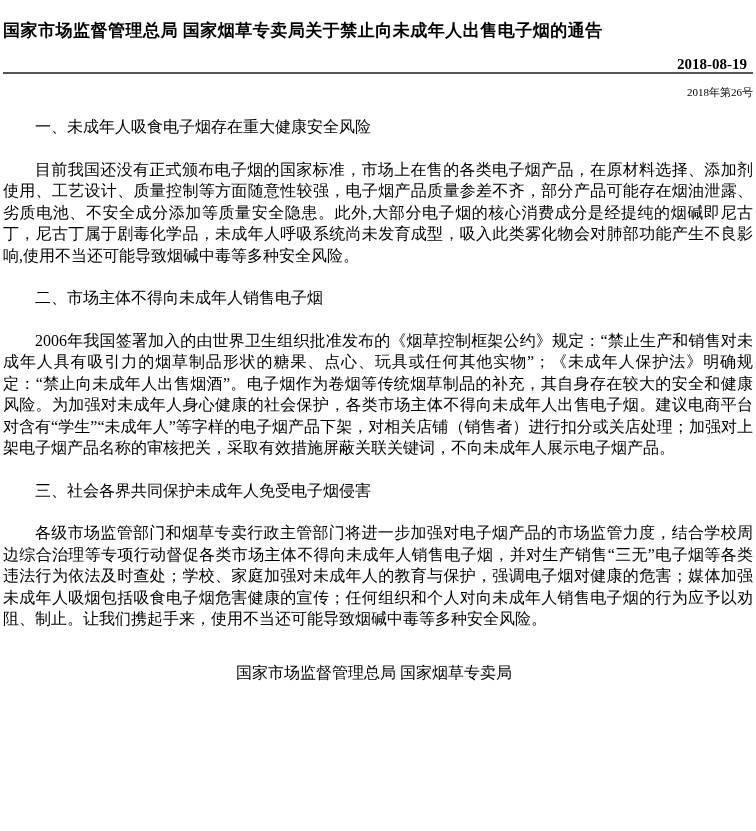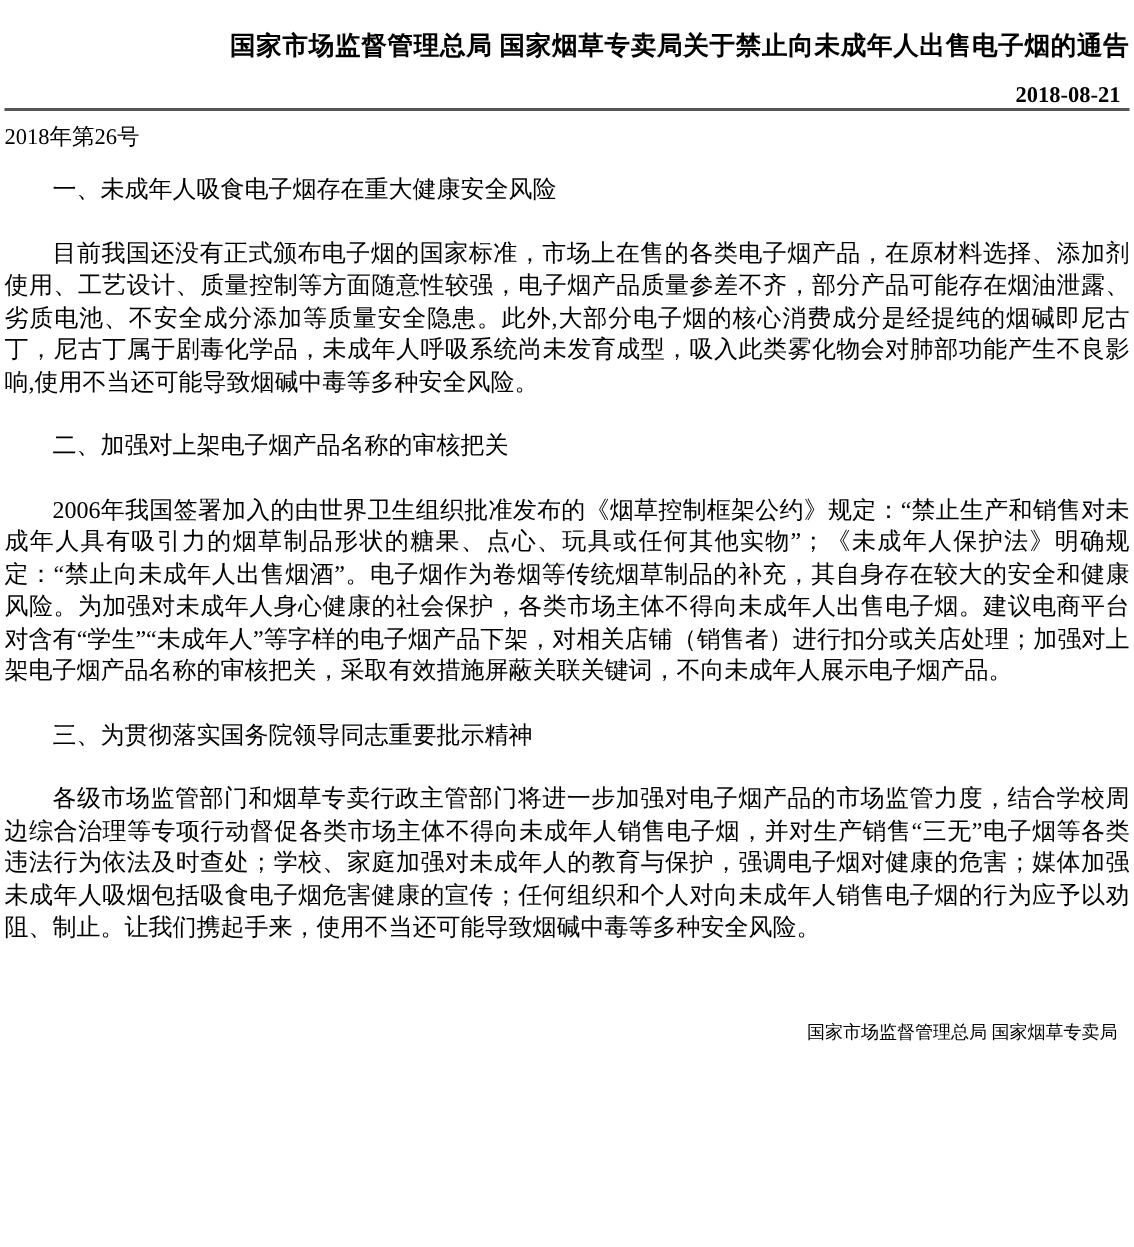--- a/index.html
+++ b/index.html
@@ -14,41 +14,41 @@
     padding: 20px 3px 10px 3px;
     background: #ffffff;
     color: #000000;
     font-family: "Liberation Serif", "DejaVu Serif", serif;
   }
   .doc-title {
     margin: 0;
     font-size: 17px;
     line-height: 22px;
     font-weight: bold;
-    text-align: right;
+    text-align: left;
     letter-spacing: 0.5px;
   }
   .date-row {
     margin-top: 14px;
     font-size: 15px;
     line-height: 16px;
     font-weight: bold;
     text-align: right;
     padding-right: 6px;
   }
   .header-divider {
     border: none;
     border-top: 2px solid #555555;
     margin: 0;
   }
   .doc-number {
     margin-top: 10px;
-    font-size: 15px;
+    font-size: 11px;
     line-height: 16px;
-    text-align: left;
+    text-align: right;
     font-weight: normal;
   }
   .content {
     margin-top: 16px;
     font-size: 16px;
     line-height: 21.5px;
   }
   .body-para {
     margin: 0 0 21px 0;
     text-indent: 2em;
@@ -59,52 +59,52 @@
     text-indent: 2em;
     font-weight: normal;
     font-size: 16px;
     line-height: 21.5px;
   }
   .closing-para {
     margin: 0;
     text-indent: 2em;
   }
   .signature-block {
-    margin-top: 48px;
-    text-align: right;
+    margin-top: 32px;
+    text-align: center;
     padding-right: 8px;
-    font-size: 12px;
+    font-size: 16px;
     line-height: 21.5px;
   }
 </style>
 </head>
 <body>
 
 <div class="page">
 
   <h1 class="doc-title">国家市场监督管理总局 国家烟草专卖局关于禁止向未成年人出售电子烟的通告</h1>
 
-  <div class="date-row">2018-08-21</div>
+  <div class="date-row">2018-08-19</div>
 
   <hr class="header-divider">
 
   <div class="doc-number">2018年第26号</div>
 
   <div class="content">
 
 
     <p class="section-heading">一、未成年人吸食电子烟存在重大健康安全风险</p>
 
     <p class="body-para">目前我国还没有正式颁布电子烟的国家标准，市场上在售的各类电子烟产品，在原材料选择、添加剂使用、工艺设计、质量控制等方面随意性较强，电子烟产品质量参差不齐，部分产品可能存在烟油泄露、劣质电池、不安全成分添加等质量安全隐患。此外,大部分电子烟的核心消费成分是经提纯的烟碱即尼古丁，尼古丁属于剧毒化学品，未成年人呼吸系统尚未发育成型，吸入此类雾化物会对肺部功能产生不良影响,使用不当还可能导致烟碱中毒等多种安全风险。</p>
 
-    <p class="section-heading">二、加强对上架电子烟产品名称的审核把关</p>
+    <p class="section-heading">二、市场主体不得向未成年人销售电子烟</p>
 
     <p class="body-para">2006年我国签署加入的由世界卫生组织批准发布的《烟草控制框架公约》规定：“禁止生产和销售对未成年人具有吸引力的烟草制品形状的糖果、点心、玩具或任何其他实物”；《未成年人保护法》明确规定：“禁止向未成年人出售烟酒”。电子烟作为卷烟等传统烟草制品的补充，其自身存在较大的安全和健康风险。为加强对未成年人身心健康的社会保护，各类市场主体不得向未成年人出售电子烟。建议电商平台对含有“学生”“未成年人”等字样的电子烟产品下架，对相关店铺（销售者）进行扣分或关店处理；加强对上架电子烟产品名称的审核把关，采取有效措施屏蔽关联关键词，不向未成年人展示电子烟产品。</p>
 
-    <p class="section-heading">三、为贯彻落实国务院领导同志重要批示精神</p>
+    <p class="section-heading">三、社会各界共同保护未成年人免受电子烟侵害</p>
 
     <p class="body-para">各级市场监管部门和烟草专卖行政主管部门将进一步加强对电子烟产品的市场监管力度，结合学校周边综合治理等专项行动督促各类市场主体不得向未成年人销售电子烟，并对生产销售“三无”电子烟等各类违法行为依法及时查处；学校、家庭加强对未成年人的教育与保护，强调电子烟对健康的危害；媒体加强未成年人吸烟包括吸食电子烟危害健康的宣传；任何组织和个人对向未成年人销售电子烟的行为应予以劝阻、制止。让我们携起手来，使用不当还可能导致烟碱中毒等多种安全风险。</p>
 
 
     <div class="signature-block">
       <div>国家市场监督管理总局 国家烟草专卖局</div>
     </div>
 
   </div>
 

